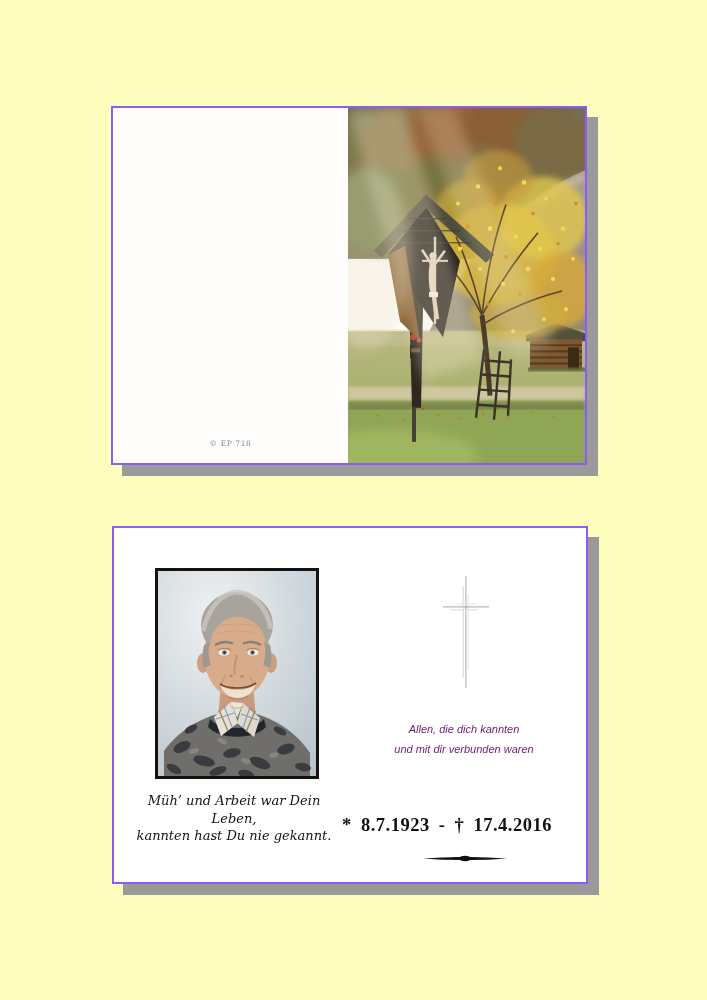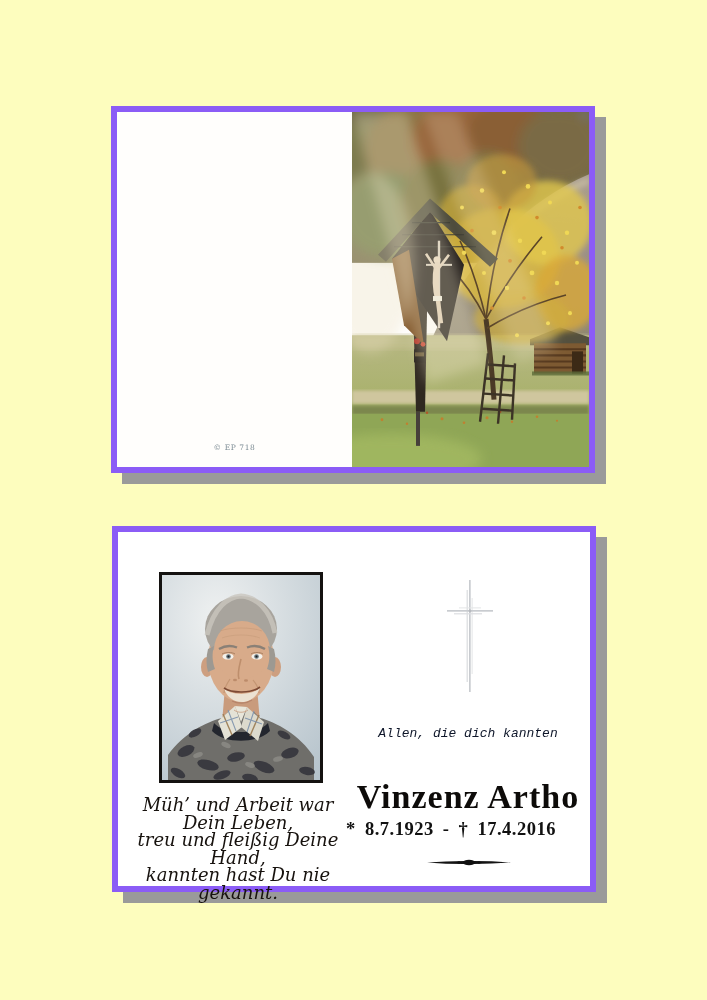--- a/index.html
+++ b/index.html
@@ -2,21 +2,21 @@
 <html><head>
 <meta charset="utf-8">
 <style>
   html,body{margin:0;padding:0;}
   body{
     width:707px;height:1000px;position:relative;overflow:hidden;
     background:#FDFDBE;
     font-family:"Liberation Serif",serif;
   }
   .card{
-    position:absolute;background:#fff;border:6px solid #8b5cf6;
+    position:absolute;background:#fff;border:2px solid #8b5cf6;
     box-shadow:11px 11px 0 0 #9a9a9a;
   }
   .card-front{left:111px;top:106px;width:472px;height:355px;}
   .card-inside{left:112px;top:526px;width:472px;height:354px;}
 
   
   .front-blank{position:absolute;left:0;top:0;width:235px;height:100%;background:#fffefc;}
   .copyright{
     position:absolute;left:0;top:331px;width:235px;text-align:center;
     font-family:"DejaVu Serif",serif;font-size:7.5px;letter-spacing:.6px;color:#7d8c94;
@@ -26,38 +26,38 @@
 
   
   .portrait{
     position:absolute;left:41px;top:40px;width:158px;height:205px;
     border:3px solid #141210;overflow:hidden;background:#cdd6dc;
   }
   .portrait svg{display:block;width:100%;height:100%;}
   .cross-wrap{position:absolute;left:327px;top:46px;width:50px;height:124px;}
   .tribute{
     position:absolute;left:233px;top:192px;width:234px;text-align:center;
-    font-family:Liberation Mono, monospace;font-style:italic;
-    font-size:13px;line-height:19.5px;color:#0f172a;
+    font-family:Liberation Sans, sans-serif;font-style:italic;
+    font-size:11px;line-height:19.5px;color:#701a75;
   }
   .deceased-name{
     position:absolute;left:228px;top:246px;width:244px;text-align:center;
     font-family:"Liberation Serif",serif;font-weight:700;
     font-size:34px;letter-spacing:1px;color:#0d0b09;
   }
   .life-dates{
     position:absolute;left:228px;top:287px;width:244px;text-align:left;
     font-family:"Liberation Serif",serif;font-weight:700;
     font-size:18.5px;letter-spacing:.5px;word-spacing:4px;color:#111;
   }
   .divider{position:absolute;left:308px;top:321px;width:86px;height:9px;}
   .verse{
     position:absolute;left:10px;top:264px;width:220px;text-align:center;
     font-family:"DejaVu Serif",serif;font-style:italic;
-    font-size:18px;line-height:17.6px;color:#17120e;
+    font-size:13px;line-height:17.6px;color:#17120e;
   }
 </style>
 </head>
 <body>
 
 <div style="position:absolute;inset:0;">
 
   <div class="card card-front">
     <div class="front-blank">
       <div class="copyright">© EP 718</div>
@@ -329,33 +329,32 @@
         <rect x="26.6" y="20" width="1" height="76" fill="#e3e5e7"></rect>
         <rect x="2" y="32" width="46" height="1.7" fill="#c9ccd0"></rect>
         <rect x="9" y="35.2" width="28" height="1.2" fill="#dcdee1"></rect>
         <rect x="14" y="29.4" width="22" height="1" fill="#e3e5e7"></rect>
         <circle cx="25" cy="33" r="1.4" fill="#b8bbc0"></circle>
       </svg>
     </div>
 
     <div class="tribute">
       <div>Allen, die dich kannten</div>
-    </div>
-
-    <div class="deceased-name">Vinzenz Artho</div>
+      <div>und mit dir verbunden waren</div>
+    </div>
+
     <div class="life-dates">* 8.7.1923 - † 17.4.2016</div>
 
     <div class="divider">
       <svg viewBox="0 0 86 9">
         <path d="M1,4.5 Q20,3 38,3 L48,3 Q66,3 85,4.5 Q66,6 48,6 L38,6 Q20,6 1,4.5 Z" fill="#141414"></path>
         <ellipse cx="43" cy="4.5" rx="6" ry="2.8" fill="#101010"></ellipse>
         <polygon points="30,4.5 33,3.2 36,4.5 33,5.8" fill="#101010"></polygon>
         <polygon points="50,4.5 53,3.2 56,4.5 53,5.8" fill="#101010"></polygon>
       </svg>
     </div>
 
     <div class="verse">
       <div>Müh’ und Arbeit war Dein Leben,</div>
-      <div>treu und fleißig Deine Hand,</div>
       <div>kannten hast Du nie gekannt.</div>
     </div>
   </div>
 </div>
 
 </body></html>

